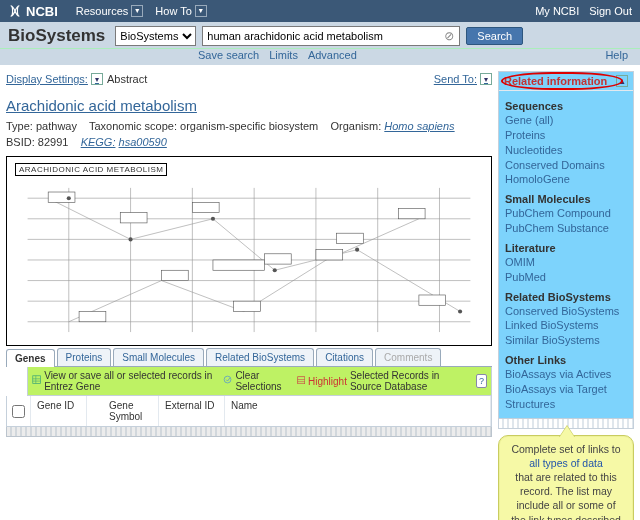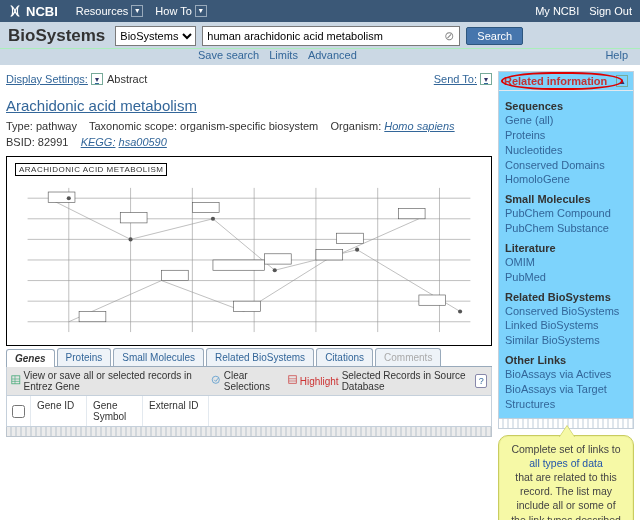--- a/index.html
+++ b/index.html
@@ -55,32 +55,32 @@
   .callout-left { width:260px; margin:6px auto 4px auto; }
   .callout-left .tail { bottom:-10px; left:50px; border-left:6px solid transparent; border-right:14px solid transparent; border-top:12px solid #f6f9a6; filter: drop-shadow(0 1px 0 #c9cc60);}
   .callout-right { width:136px; margin-top:6px;}
   .callout-right .tail { top:-10px; left:60px; border-left:8px solid transparent; border-right:8px solid transparent; border-bottom:12px solid #f6f9a6; filter: drop-shadow(0 -1px 0 #c9cc60);}
   .callout .hl-red { color:#c00; }
   .callout .hl-blue { color:#2255aa; }
 
   
   .tabs { display:flex; border-bottom:1px solid #9ab; margin-top:2px; font-size:10px;}
   .tab { padding:3px 8px; border:1px solid #9ab; border-bottom:none; margin-right:2px; background:#eef3f8; color:#336699; cursor:pointer; border-top-left-radius:3px; border-top-right-radius:3px;}
-  .tab.active { background:#fff; font-weight:bold; color:#333; position:relative; top:1px;font-style:italic;}
+  .tab.active { background:#fff; font-weight:bold; color:#333; position:relative; top:1px;}
   .tab.disabled { color:#aaa; }
 
-  .tablebar { border:1px solid #c5d0db; border-top:none; background:#e5e5e5; padding:3px 4px; display:flex; align-items:center; gap:6px; font-size:10px; color:#333;}
+  .tablebar { border:1px solid #c5d0db; border-top:none; background:#bef264; padding:3px 4px; display:flex; align-items:center; gap:6px; font-size:10px; color:#333;margin-left:21px;}
   .tablebar .tb-item { display:flex; align-items:center; gap:3px; cursor:pointer;}
   .tablebar .info-q { margin-left:auto; width:14px; height:14px; border:1px solid #88a; color:#336699; font-size:9px; display:flex; align-items:center; justify-content:center; border-radius:2px; background:#fff;}
   .mini-icon { width:12px; height:12px; display:inline-block;}
 
   .colheaders { display:flex; border:1px solid #c5d0db; border-top:none; font-size:10px; background:#fff;}
   .colheaders > div { padding:4px 6px; border-right:1px solid #e3e9ef; }
   .colheaders .chk { width:24px; display:flex; align-items:center; justify-content:center;}
-  .colheaders .c1 { width:56px;} .colheaders .c2 { width:56px;} .colheaders .c3 { width:66px;} .colheaders .c4 { flex:1;}
+  .colheaders .c1 { width:56px;} .colheaders .c2 { width:56px;margin-left:16px;} .colheaders .c3 { width:66px;} .colheaders .c4 { flex:1;}
   .torn { height:10px; background: repeating-linear-gradient(90deg,#fff,#fff 3px,#dfe6ec 3px,#dfe6ec 5px); border:1px solid #c5d0db; border-top:none; filter:contrast(0.85);}
 
   
   .sidebox { border:1px solid #c5d0db; background:#7dd3fc; font-size:11px; }
   .sidebox .hdr { display:flex; align-items:center; padding:3px 5px; color:#c33333; font-weight:bold; border-bottom:1px solid #e3e9ef; position:relative;}
   .sidebox .hdr .ellipse { position:absolute; left:2px; top:0px; width:122px; height:18px; border:2px solid #d00; border-radius:50%/60%; pointer-events:none;}
   .sidebox .hdr .collapse { margin-left:auto; width:12px; height:12px; border:1px solid #7a9; display:flex; align-items:center; justify-content:center; font-size:9px; color:#336; cursor:pointer;}
   .sidebox .body { padding:3px 6px 6px 6px; }
   .sidebox .group { margin-top:3px; }
   .sidebox .group .gtitle { color:#333; font-weight:bold; margin:6px 0 1px 0; font-size:11px;}
@@ -236,20 +236,21 @@
       <span class="info-q">?</span>
     </div>
 
     <div class="colheaders">
       <div class="chk">
           <input type="checkbox" style="">
         </div>
       <div class="c1">Gene ID</div>
       <div class="c2">Gene Symbol</div>
       <div class="c3">External ID</div>
+      <div class="c4">Name</div>
     </div>
     <div class="torn"></div>
   </div>
 
   <div class="sidecol">
     <div class="sidebox">
       <div class="hdr">
         <span>Related information</span>
         <span class="ellipse"></span>
         <span class="collapse">▴</span>

